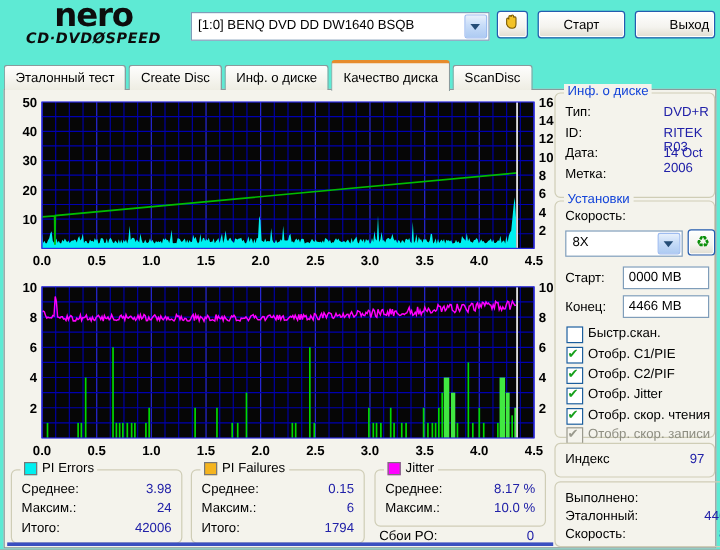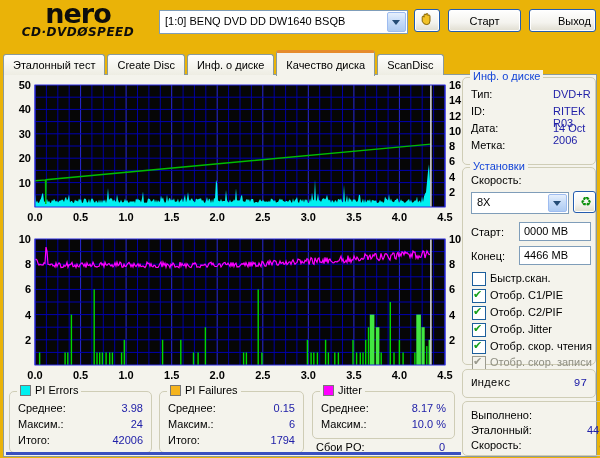--- a/index.html
+++ b/index.html
@@ -1,16 +1,16 @@
 <!DOCTYPE html>
 <html><head>
 <meta charset="utf-8">
 <style>
   html,body{margin:0;padding:0;background:#9a9a9a;}
-  .app{position:relative;width:600px;height:458px;background:#eab308;overflow:hidden;
+  .app{position:relative;width:600px;height:458px;background:#5eead4;overflow:hidden;
        font-family:"Liberation Sans","DejaVu Sans",sans-serif;font-size:11px;color:#000;}
 
   
   .hdr{position:absolute;left:0;top:0;width:600px;height:50px;}
   .logo{position:absolute;left:8px;top:1px;width:140px;text-align:center;}
   .logo-nero{font-family:"DejaVu Sans",sans-serif;font-weight:bold;font-size:27px;line-height:26px;letter-spacing:-1px;color:#0d0d0d;}
   .logo-sub{font-family:"DejaVu Sans",sans-serif;font-weight:bold;font-style:italic;font-size:12px;letter-spacing:0.5px;color:#0d0d0d;margin-top:-2px;}
   .combo{position:absolute;background:#fff;border:1px solid #7f9db9;}
   .drive-combo{left:159px;top:10px;width:247px;height:22px;}
   .combo-text{position:absolute;left:5px;top:4px;white-space:nowrap;}
@@ -423,21 +423,21 @@
       </div>
       <div class="cbrow checked disabled" style="top:188px;">
         <span class="cbx">
             <span class="tick">✔</span>
           </span>
         <span class="cblbl">Отобр. скор. записи</span>
       </div>
     </div>
 
     <div class="plainbox" style="left:458px;top:294px;width:132px;height:27px;">
-      <div class="grow" style="top:7px;font-family:Liberation Mono, monospace;">
+      <div class="grow" style="top:7px;">
         <span class="lbl">Индекс</span>
         <span class="val">97</span>
       </div>
     </div>
 
     <div class="plainbox" style="left:458px;top:326px;width:132px;height:53px;padding-left:44px;">
       <div class="grow" style="top:7px;">
           <span class="lbl">Выполнено:</span>
           <span class="val">100 %</span>
         </div>

